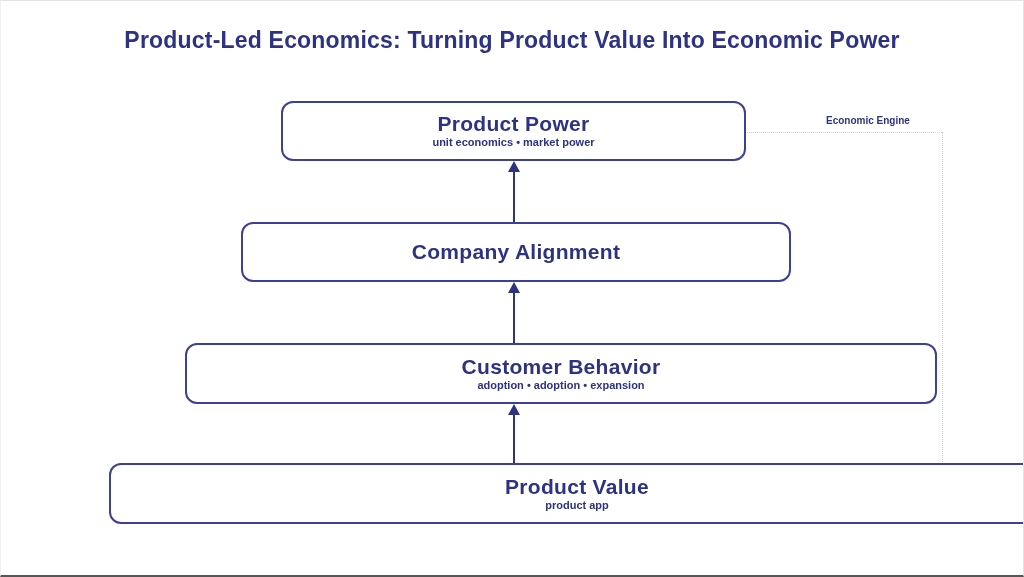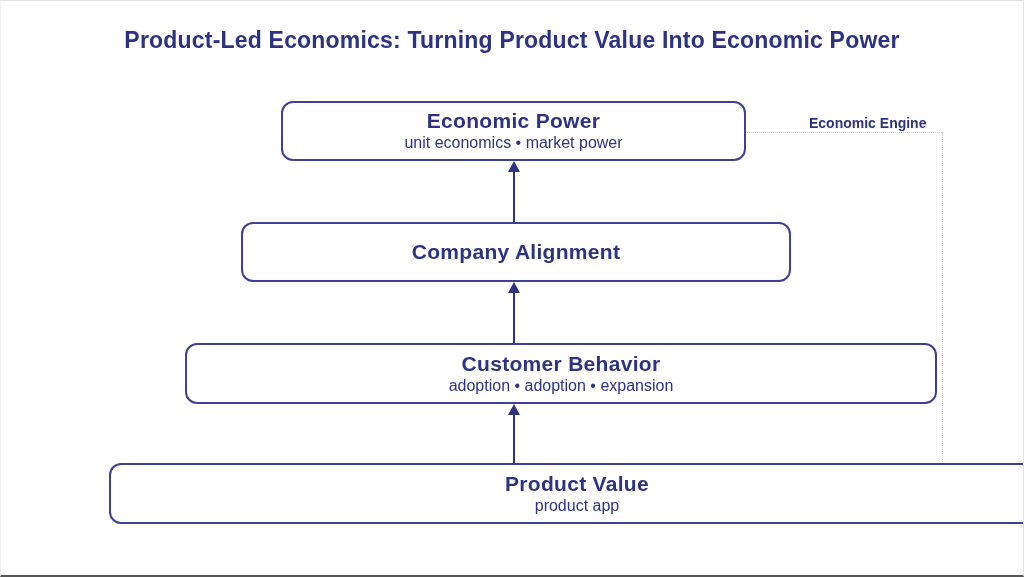--- a/index.html
+++ b/index.html
@@ -49,22 +49,22 @@
     gap: 1px;
   }
   .node .node-title {
     font-size: 21px;
     font-weight: 800;
     color: var(--navy);
     line-height: 1.1;
     letter-spacing: 0.3px;
   }
   .node .node-subtitle {
-    font-size: 16px;
-    font-weight: 400;
+    font-size: 11px;
+    font-weight: 700;
     color: var(--navy);
     line-height: 1.2;
   }
 
   .box-economic-power   { left: 280px; top: 100px; width: 465px; height: 60px; }
   .box-company-alignment{ left: 240px; top: 221px; width: 550px; height: 60px; }
   .box-customer-behavior{ left: 184px; top: 342px; width: 752px; height: 61px; }
   .box-product-value    { left: 108px; top: 462px; width: 936px; height: 61px; }
 
   .vline {
@@ -108,24 +108,24 @@
     position: absolute;
     left: 915px; top: 487px;
     width: 0; height: 0;
     border-top: 6px solid transparent;
     border-bottom: 6px solid transparent;
     border-right: 11px solid var(--navy);
   }
 
   .loop-label {
     position: absolute;
-    left: 808px; top: 114px;
+    left: 825px; top: 114px;
     width: 92px;
-    text-align: center;
-    font-size: 14px;
+    text-align: left;
+    font-size: 10px;
     font-weight: 600;
     color: var(--navy);
     white-space: nowrap;
   }
 </style>
 </head>
 <body>
 
 <div class="canvas">
 
@@ -140,21 +140,21 @@
   <div class="vline a"></div>
   <div class="arrow-up a"></div>
 
   <div class="vline b"></div>
   <div class="arrow-up b"></div>
 
   <div class="vline c"></div>
   <div class="arrow-up c"></div>
 
   <div class="node box-economic-power">
-    <div class="node-title">Economic Power</div>
+    <div class="node-title">Product Power</div>
     <div class="node-subtitle">unit economics • market power</div>
   </div>
 
   <div class="node box-company-alignment">
     <div class="node-title">Company Alignment</div>
   </div>
 
   <div class="node box-customer-behavior">
     <div class="node-title">Customer Behavior</div>
     <div class="node-subtitle">adoption • adoption • expansion</div>

